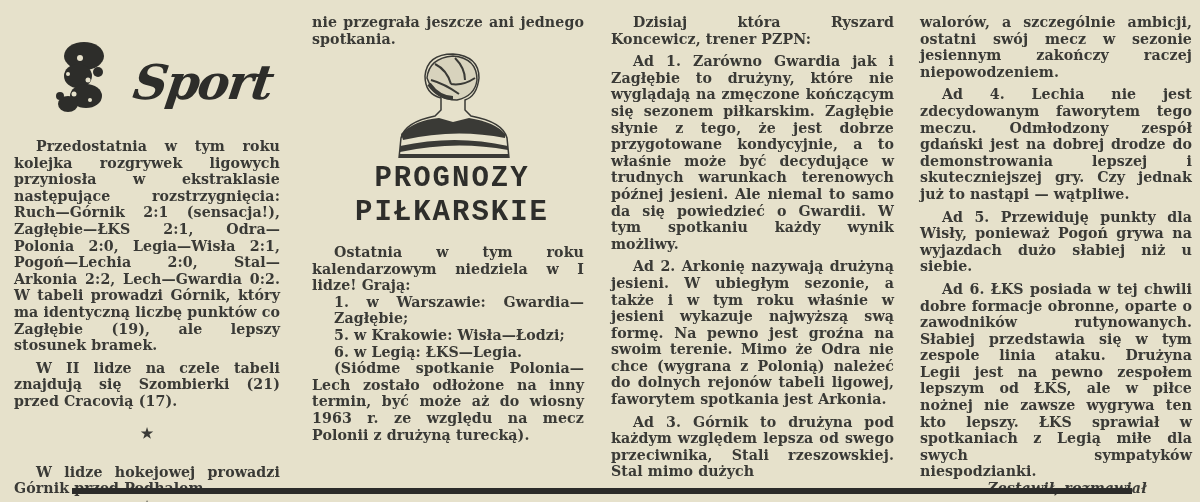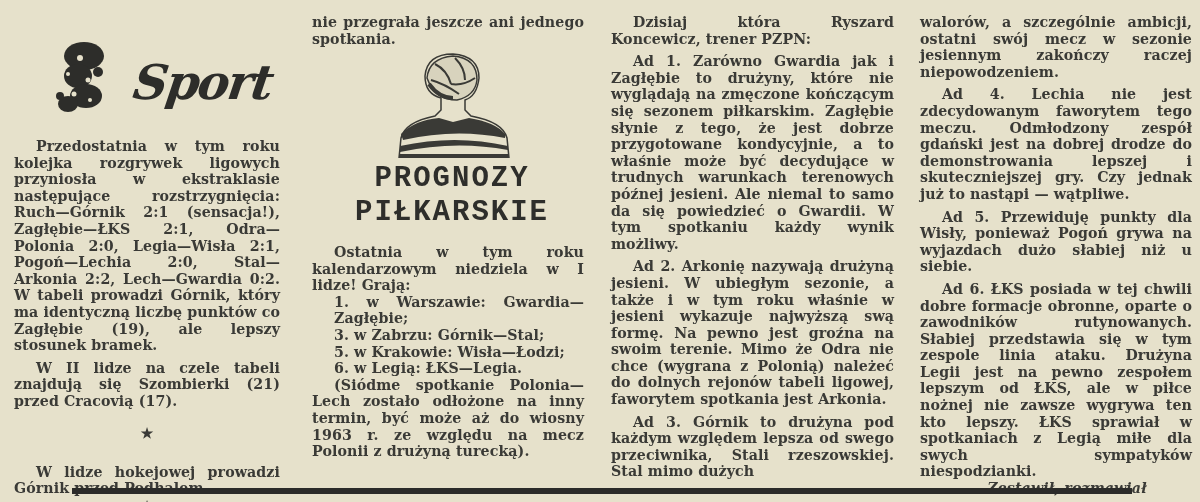--- a/index.html
+++ b/index.html
@@ -100,21 +100,20 @@
     </svg>
   </div>
 
   <div class="headline hl1">PROGNOZY</div>
   <div class="headline hl2">PIŁKARSKIE</div>
 
   <div class="col c2" style="top:244px;">
     <p style="margin-bottom:0;">Ostatnia w tym roku kalendarzowym niedziela w I lidze! Grają:</p>
     <div>
       <p class="li"><span>1.</span> <span>w Warszawie: Gwardia—Zagłębie;</span></p>
-      <p class="li"><span>3.</span> <span>w Zabrzu: Górnik—Stal;</span></p>
       <p class="li"><span>5.</span> <span>w Krakowie: Wisła—Łodzi;</span></p>
       <p class="li"><span>6.</span> <span>w Legią: ŁKS—Legia.</span></p>
     </div>
     <p>(Siódme spotkanie Polonia—Lech zostało odłożone na inny termin, być może aż do wiosny 1963 r. ze względu na mecz Polonii z drużyną turecką).</p>
   </div>
 
   <div class="col c3" style="top:14px;">
     <p style="font-weight:normal;"><span style="font-weight:bold;">Dzisiaj która </span><span class="em">Ryszard Koncewicz</span><span style="font-weight:bold;">, trener PZPN:</span></p>
     <p><span class="em">Ad 1.</span> <span>Zarówno Gwardia jak i Zagłębie to drużyny, które nie wyglądają na zmęczone kończącym się sezonem piłkarskim. Zagłębie słynie z tego, że jest dobrze przygotowane kondycyjnie, a to właśnie może być decydujące w trudnych warunkach terenowych późnej jesieni. Ale niemal to samo da się powiedzieć o Gwardii. W tym spotkaniu każdy wynik możliwy.</span></p>
     <p><span class="em">Ad 2.</span> <span>Arkonię nazywają drużyną jesieni. W ubiegłym sezonie, a także i w tym roku właśnie w jesieni wykazuje najwyższą swą formę. Na pewno jest groźna na swoim terenie. Mimo że Odra nie chce (wygrana z Polonią) należeć do dolnych rejonów tabeli ligowej, faworytem spotkania jest Arkonia.</span></p>

